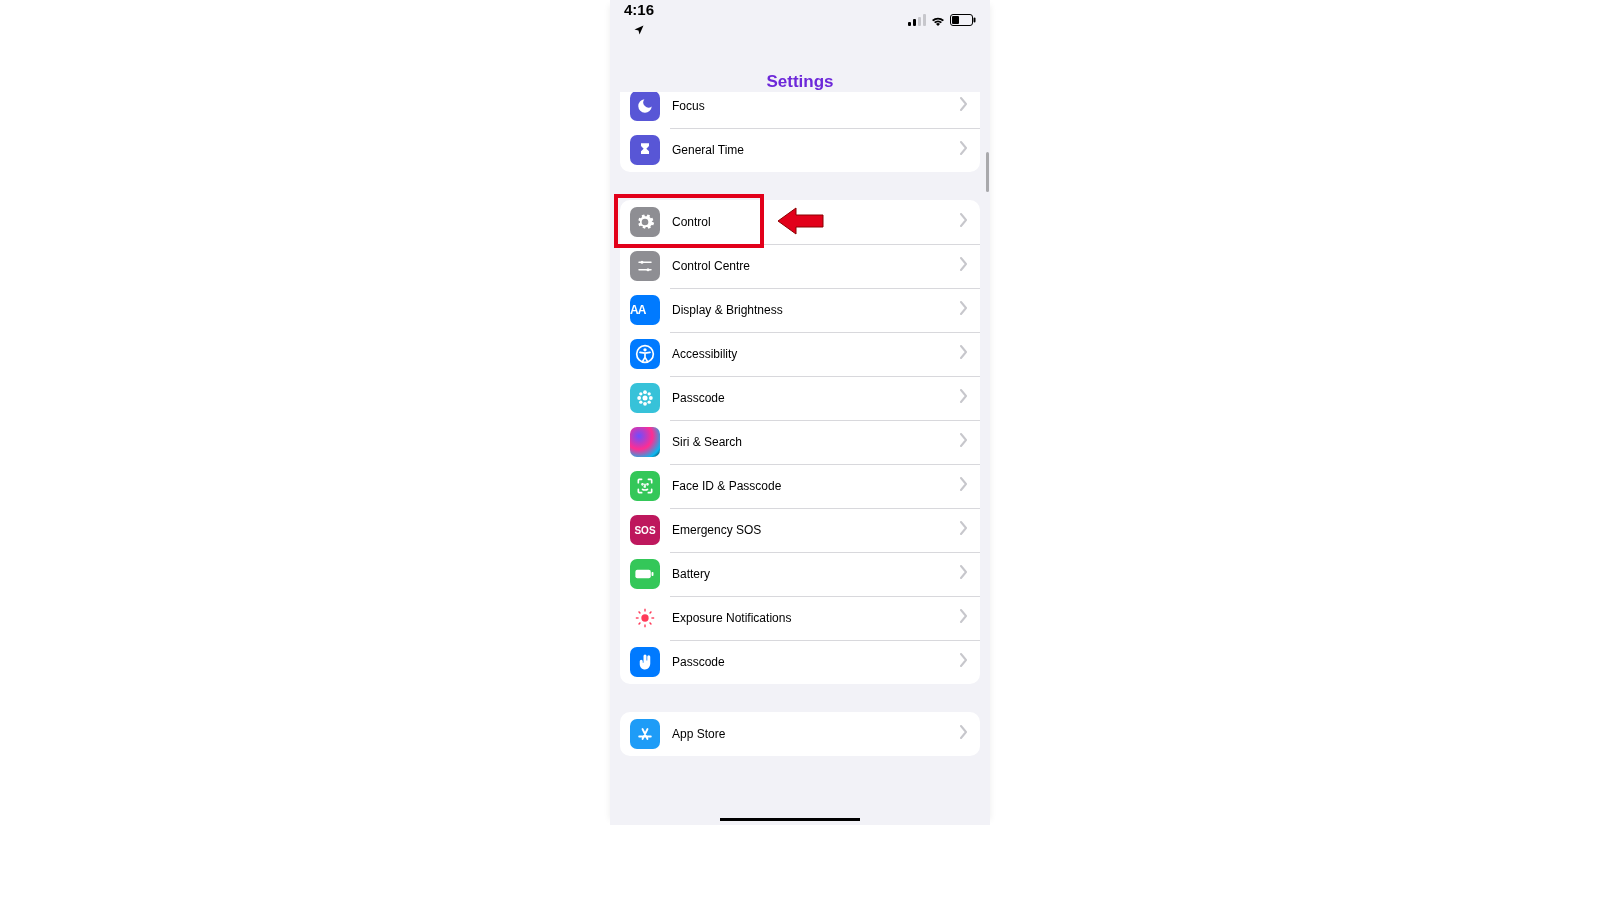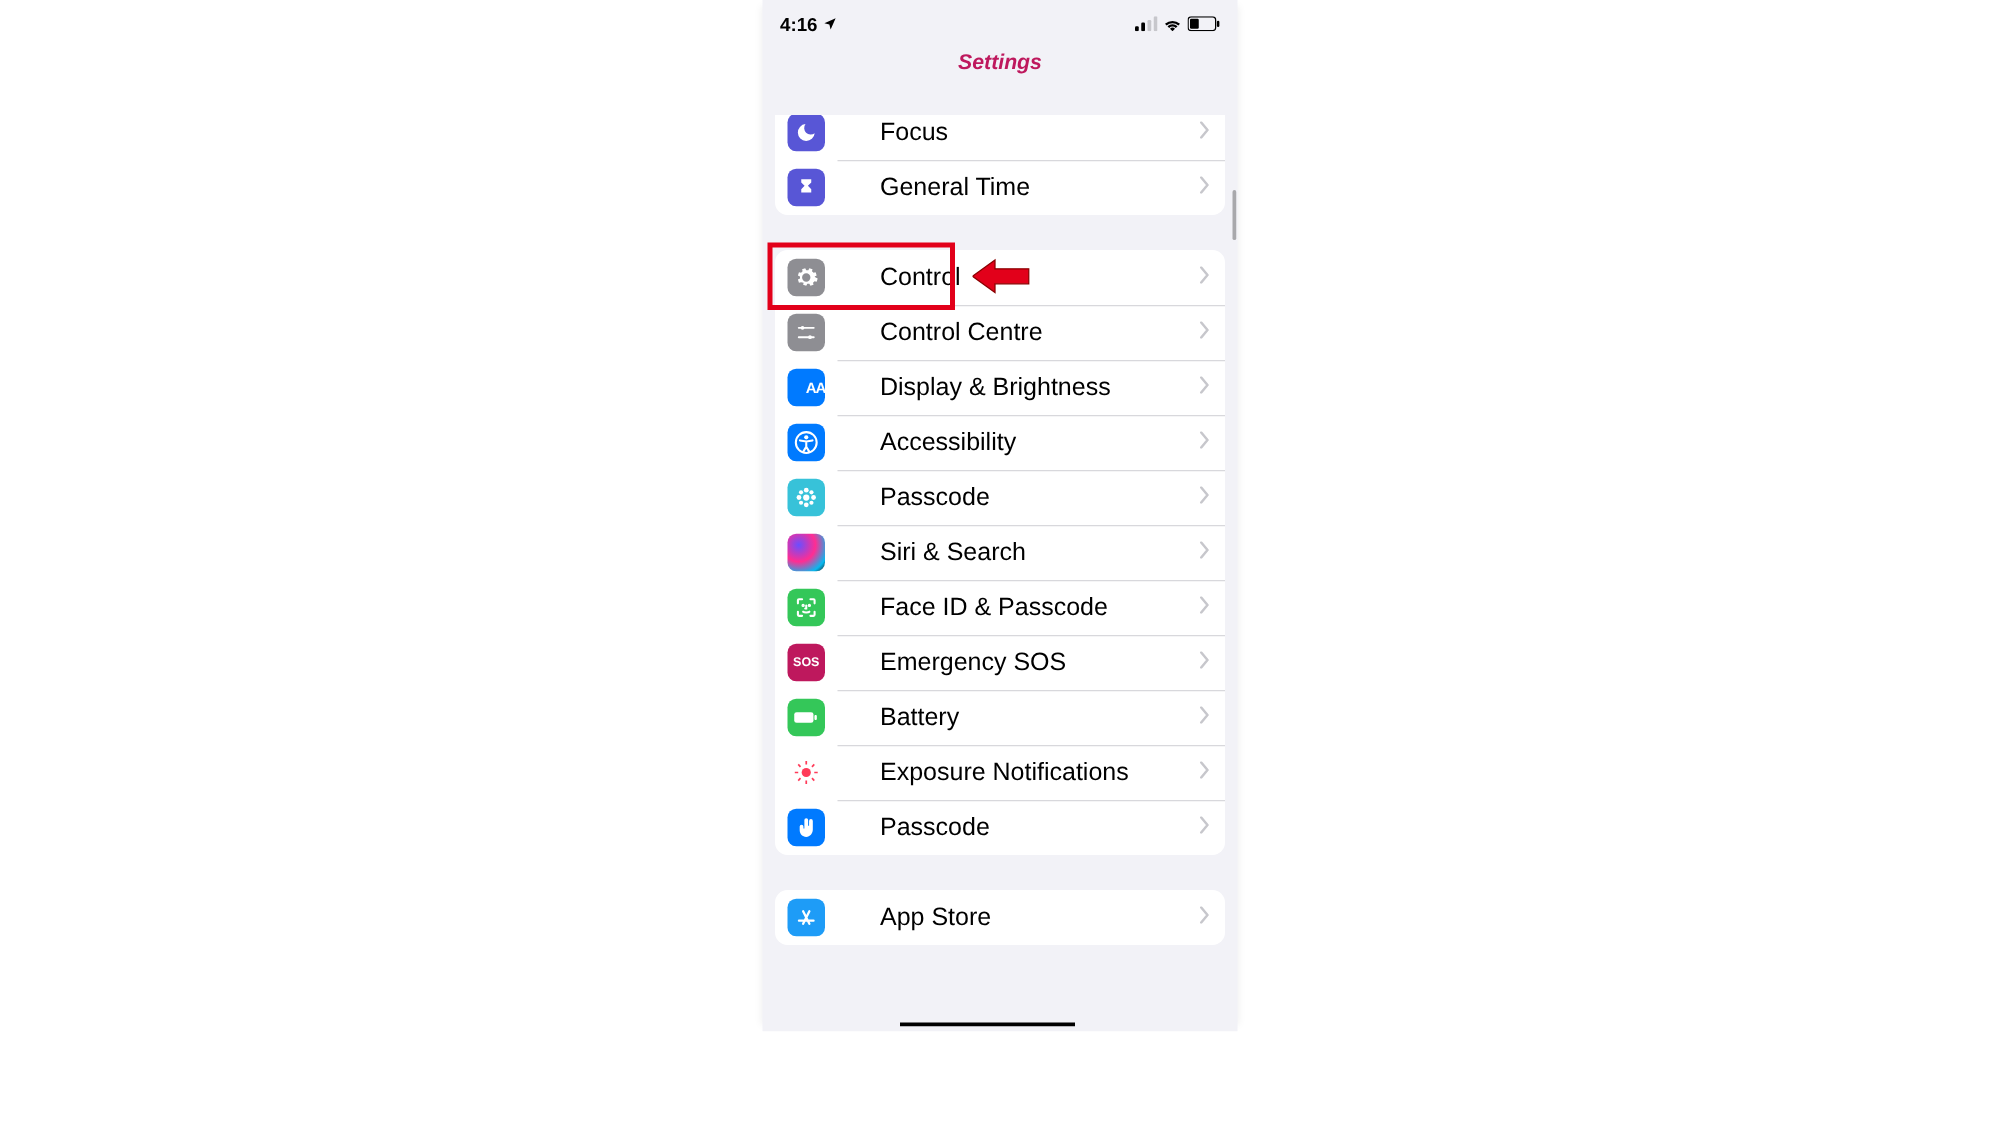--- a/index.html
+++ b/index.html
@@ -24,31 +24,30 @@
     .status-bar {
       height: 40px;
       display: flex;
       align-items: center;
       justify-content: space-between;
       padding: 0 14px;
       font-size: 15px;
       font-weight: 600;
       color: #000;
     }
-    .status-left { display: flex; align-items: center; gap: 4px; }
+    .status-left { display: flex; align-items: center; gap: 4px; flex-direction: column; }
     .status-right { display: flex; align-items: center; gap: 4px; }
     .nav-bar {
       height: 52px;
       display: flex;
-      align-items: flex-start;
+      align-items: flex-end;
       justify-content: center;
       font-size: 17px;
       font-weight: 700;
-      color: #be185d;
-      font-style: italic;
+      color: #6d28d9;
     }
     .scroll-body {
       position: absolute;
       top: 92px; left: 0; right: 0; bottom: 0;
       overflow: hidden;
     }
     .group {
       background: #fff;
       border-radius: 10px;
       margin: 0 10px 28px 10px;
@@ -78,23 +77,22 @@
       display: flex;
       align-items: center;
       justify-content: center;
       color: #fff;
       font-size: 14px;
       font-weight: 700;
       margin-right: 12px;
     }
     .row-label {
       flex: 1;
-      font-size: 20px;
+      font-size: 12px;
       color: #000;
-      margin-left: 32px;
     }
     .chevron {
       flex-shrink: 0;
     }
     .highlight-box {
       position: absolute;
       border: 4px solid #e2001a;
       pointer-events: none;
       z-index: 5;
     }
@@ -219,21 +217,21 @@
               </svg>
             </div>
           </div>
           <div class="row-label">Control Centre</div>
           <div class="chevron"><svg width="8" height="14" viewBox="0 0 8 14">
               <path d="M1 1l5 6-5 6" fill="none" stroke="#c7c7cc" stroke-width="2" stroke-linecap="round" stroke-linejoin="round"></path>
             </svg></div>
         </div>
         <div class="row">
           <div class="icon">
-            <div class="svg-wrap" style="background:#007aff;border-radius:7px;display:flex;align-items:center;justify-content:flex-end;">
+            <div class="svg-wrap" style="background:#007aff;border-radius:7px;display:flex;align-items:center;justify-content:flex-start;">
               <span style="color:#fff;font-size:12px;font-weight:700;letter-spacing:-1px;">AA</span>
             </div>
           </div>
           <div class="row-label">Display &amp; Brightness</div>
           <div class="chevron"><svg width="8" height="14" viewBox="0 0 8 14">
               <path d="M1 1l5 6-5 6" fill="none" stroke="#c7c7cc" stroke-width="2" stroke-linecap="round" stroke-linejoin="round"></path>
             </svg></div>
         </div>
         <div class="row">
           <div class="icon">

